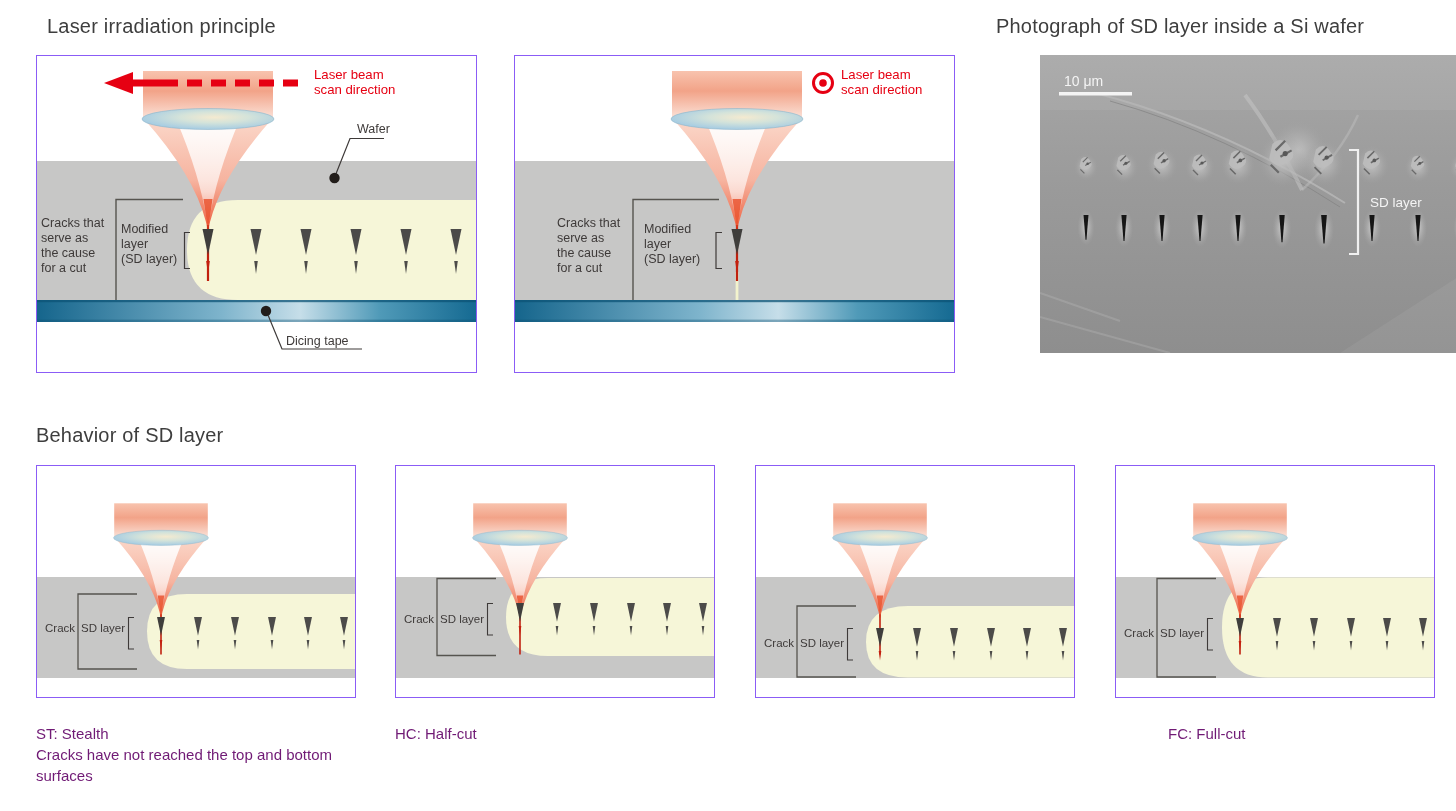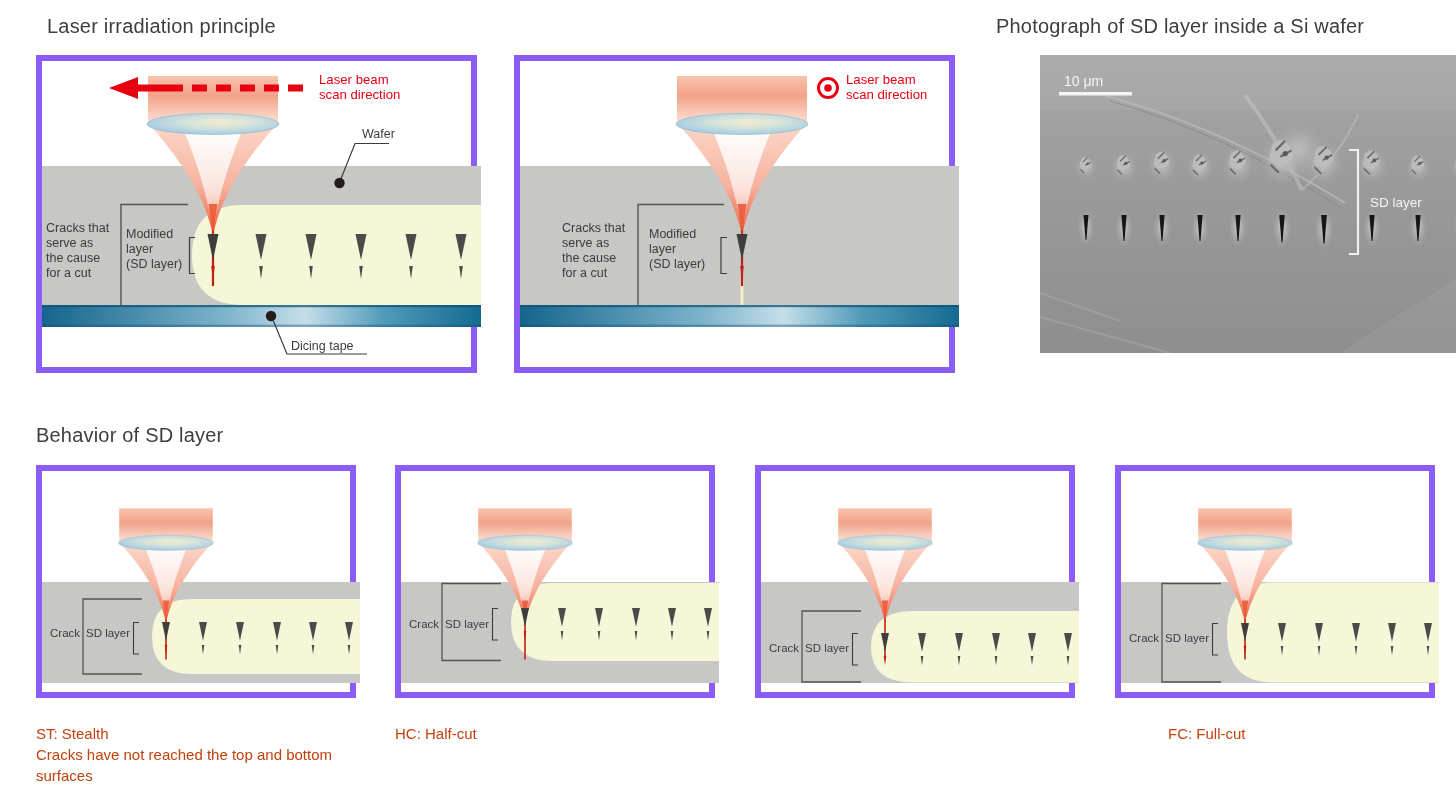--- a/index.html
+++ b/index.html
@@ -1,29 +1,29 @@
 <!DOCTYPE html>
 <html><head>
 <meta charset="utf-8">
 <style>
   html,body{margin:0;padding:0;}
   body{
     width:1456px;height:811px;position:relative;background:#ffffff;
     font-family:"Liberation Sans",sans-serif;overflow:hidden;
   }
   .h1{position:absolute;font-size:20px;color:#3e3e3e;letter-spacing:0.2px;}
-  .panel{position:absolute;background:#fff;border:6px solid #8b5cf6;box-sizing:border-box;}
+  .panel{position:absolute;background:#fff;border:1px solid #8b5cf6;box-sizing:border-box;}
   .panel svg{position:absolute;left:0;top:0;display:block;}
   .photo{position:absolute;padding-left:44px;}
   svg text{font-family:"Liberation Sans",sans-serif;fill:#3e3a39;}
   text.lbl{font-size:12.5px;}
   text.lbl-sm{font-size:11.5px;}
   text.red{fill:#e60012;font-size:13.2px;}
   text.white-lbl{fill:#f4f4f4;}
-  .cap{position:absolute;top:723px;width:330px;color:#c2410c;font-size:15px;line-height:21px;}
+  .cap{position:absolute;top:723px;width:330px;color:#701a75;font-size:15px;line-height:21px;}
   .defs-holder{position:absolute;width:0;height:0;overflow:hidden;}
 </style>
 </head>
 <body>
 
 <svg class="defs-holder" aria-hidden="true">
   <defs>
     <linearGradient id="gradBeam" x1="0" y1="0" x2="0" y2="1">
       <stop offset="0" stop-color="#f8c3ae"></stop>
         <stop offset="0.4" stop-color="#f2a388"></stop>

